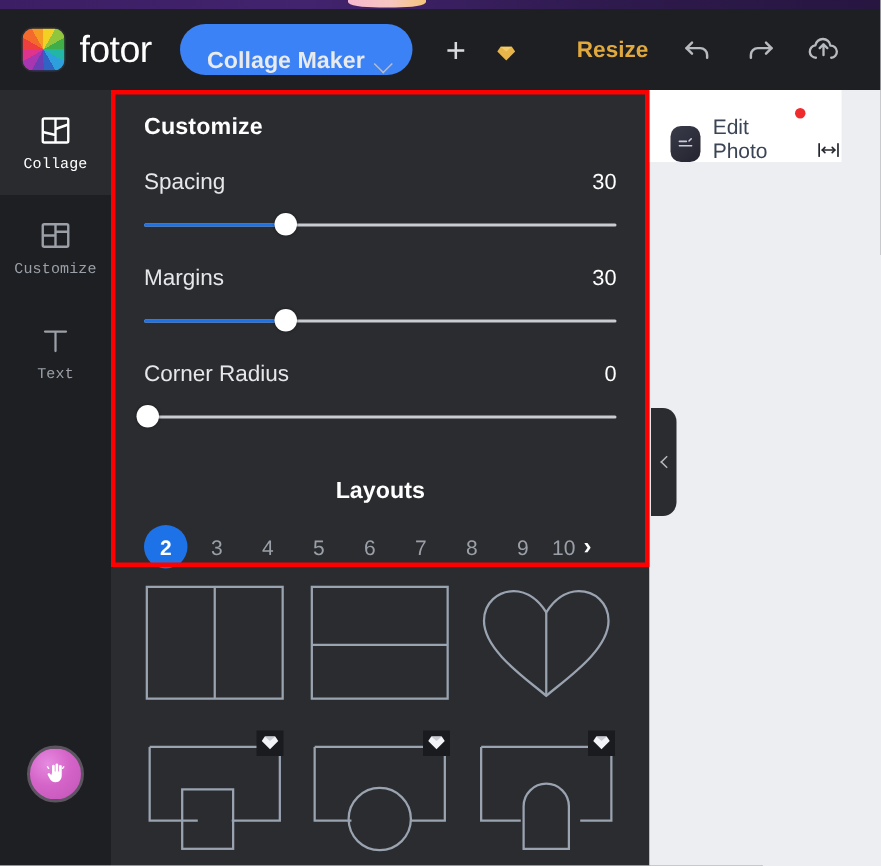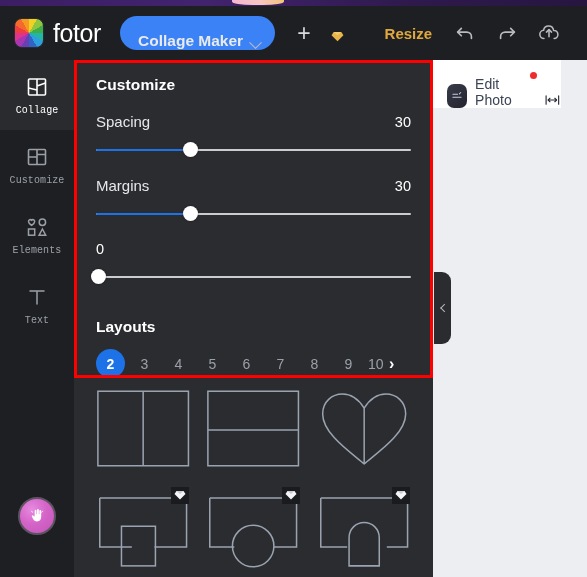--- a/index.html
+++ b/index.html
@@ -96,21 +96,21 @@
   .track-wrap { position: relative; height: 16px; margin-top: 12px; }
   .track {
     position: absolute; left: 0; right: 0; top: 7px; height: 2px;
     background: #c9ccd1; border-radius: 1px;
   }
   .track-fill { position: absolute; left: 0; top: 7px; height: 2px; background: #1d72e8; border-radius: 1px; }
   .thumb {
     position: absolute; top: 0; width: 15px; height: 15px; margin-left: -7.5px;
     background: #ffffff; border-radius: 50%; box-shadow: 0 0 2px rgba(0,0,0,.5);
   }
-  .layouts-title { color: #ffffff; font-size: 15.5px; font-weight: 700; margin-top: 33px; }
+  .layouts-title { color: #ffffff; font-size: 15.5px; font-weight: 700; margin-top: 33px; text-align: center; }
   .pager { display: flex; align-items: center; margin-top: 13px; gap: 0; }
   .page-num {
     width: 29px; height: 29px; border-radius: 50%;
     display: flex; align-items: center; justify-content: center;
     color: #9ba0a8; font-size: 14px; margin-right: 5px; flex: 0 0 auto;
   }
   .page-num.active { background: #1d72e8; color: #ffffff; font-weight: 700; }
   .page-num.clipped { overflow: hidden; width: 18px; justify-content: flex-start; margin-right: 0; text-align: right; }
   .pager-next { color: #ffffff; font-size: 16px; margin-left: 3px; font-weight: 600; }
 
@@ -232,31 +232,20 @@
     <div class="rail-item">
       <span class="rail-ico">
         <svg viewBox="0 0 24 24" fill="none" stroke="currentColor" stroke-width="1.6">
           <rect x="3.5" y="4.5" width="17" height="15" rx="1"></rect>
           <path d="M12 4.5v15M3.5 12h8.5M12 9.5h8.5"></path>
         </svg>
       </span>
       <span class="rail-lbl">Customize</span>
     </div>
 
-    <div class="rail-item">
-      <span class="rail-ico">
-        <svg viewBox="0 0 24 24" fill="none" stroke="currentColor" stroke-width="1.5">
-          <path d="M6.6 5.2c-1.1-1.1-3.1-.5-3.1 1.2 0 1.7 3.1 3.9 3.1 3.9s3.1-2.2 3.1-3.9c0-1.7-2-2.3-3.1-1.2z"></path>
-          <circle cx="17.4" cy="7.2" r="3.2"></circle>
-          <rect x="3.5" y="14" width="6.2" height="6.2"></rect>
-          <path d="M17.4 14l3.3 6.2h-6.6z"></path>
-        </svg>
-      </span>
-      <span class="rail-lbl">Elements</span>
-    </div>
 
 
     <div class="rail-item">
       <span class="rail-ico">
         <svg viewBox="0 0 24 24" fill="none" stroke="currentColor" stroke-width="1.5" stroke-linecap="round">
           <path d="M5 6h14M12 6v13"></path>
         </svg>
       </span>
       <span class="rail-lbl">Text</span>
     </div>
@@ -293,20 +282,21 @@
         </div>
         <div class="track-wrap">
           <div class="track"></div>
           <div class="track-fill" style="width:30%"></div>
           <div class="thumb" style="left:30%"></div>
         </div>
       </div>
 
       <div class="slider-block">
         <div class="slider-row">
+          <span class="slider-name">Corner Radius</span>
           <span class="slider-val">0</span>
         </div>
         <div class="track-wrap">
           <div class="track"></div>
           <div class="track-fill" style="width:0%"></div>
           <div class="thumb" style="left:2px"></div>
         </div>
       </div>
 
       <div class="layouts-title">Layouts</div>

